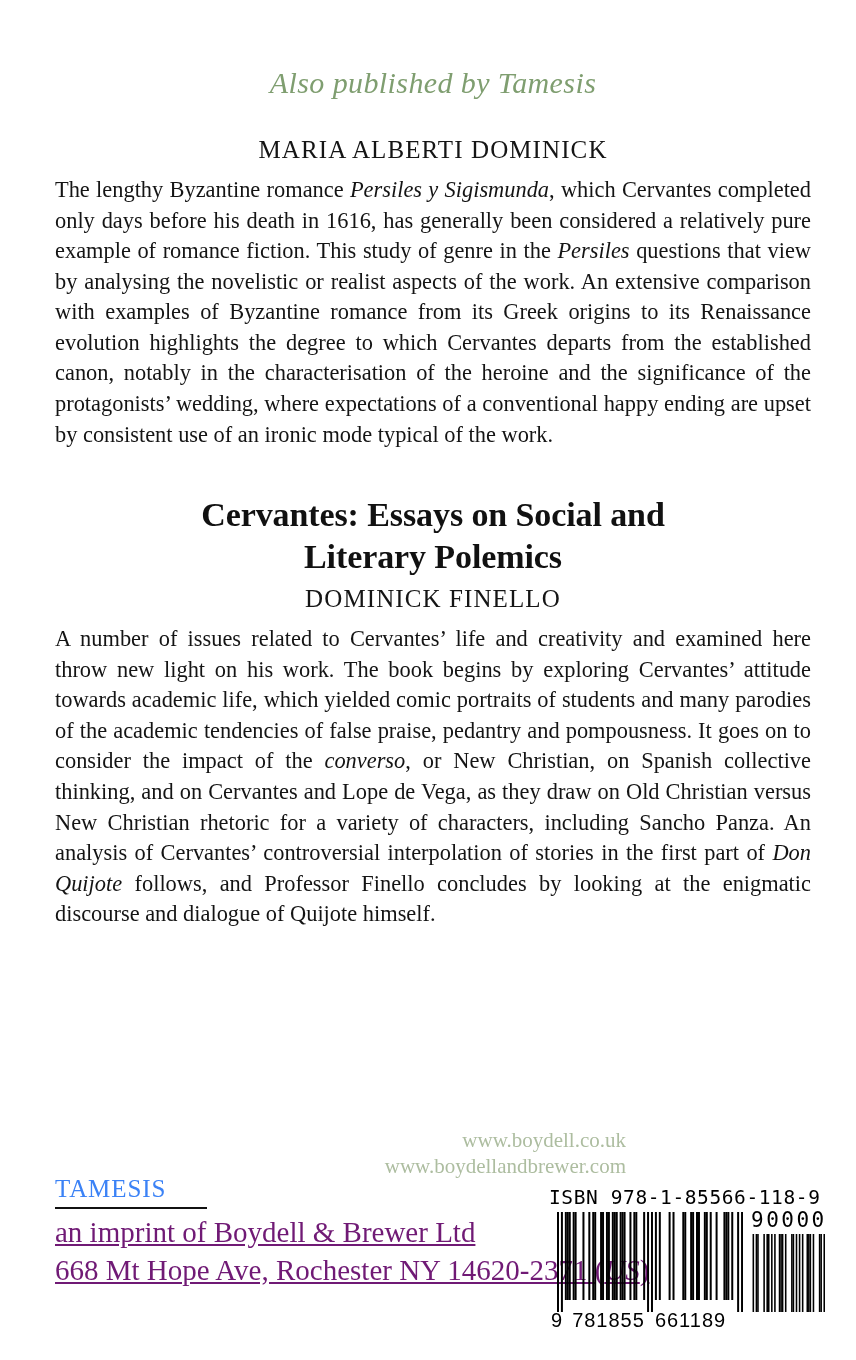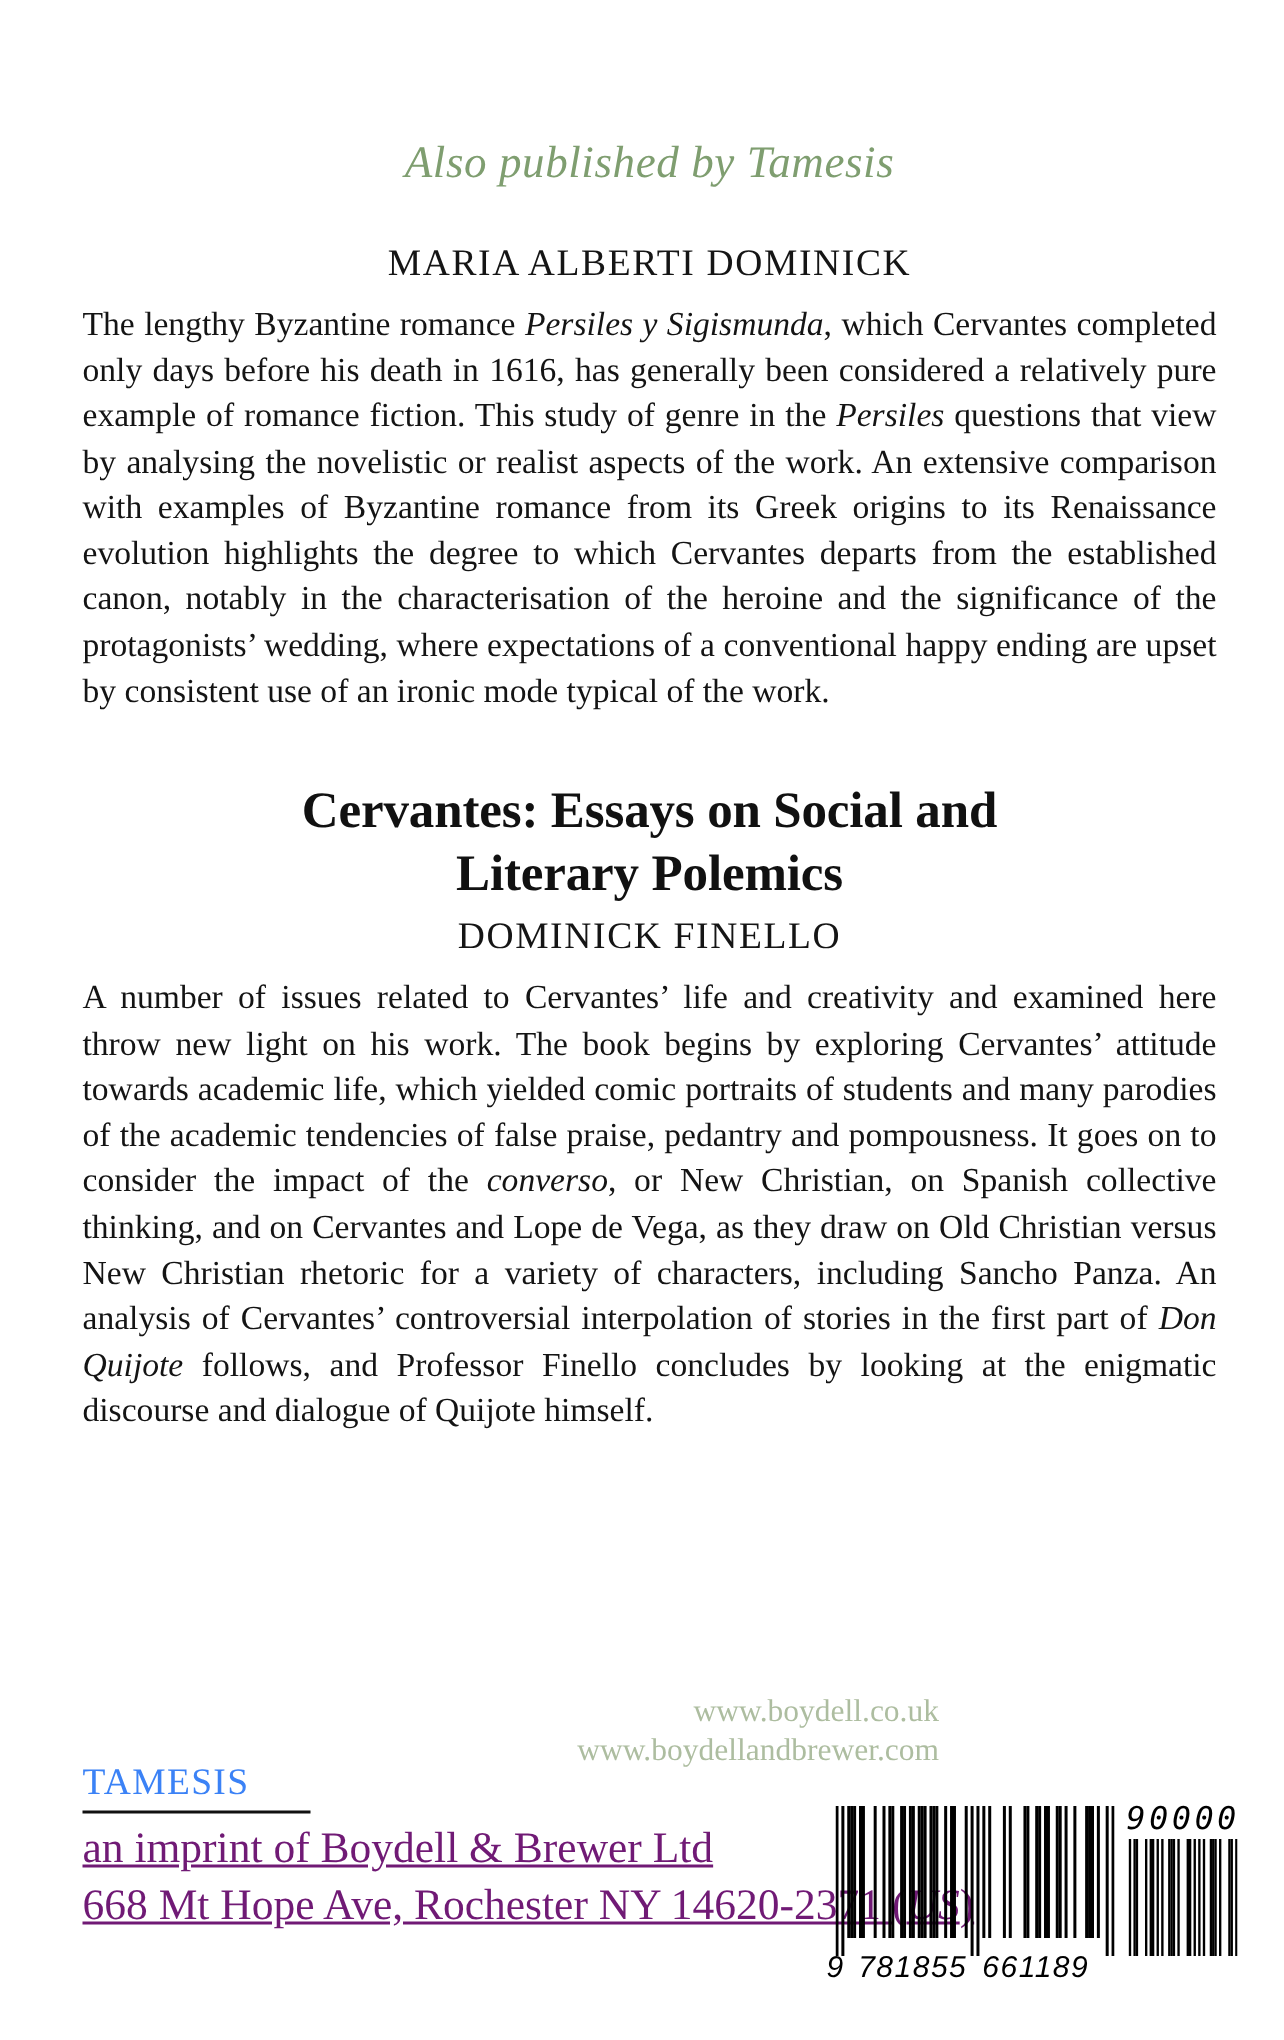--- a/index.html
+++ b/index.html
@@ -31,21 +31,21 @@
     width: 756px;
   }
 
   
   .also-published {
     text-align: center;
     font-style: italic;
     font-size: 30px;
     color: #7f9e70;
     letter-spacing: 0.4px;
-    margin-top: 92px;
+    margin-top: 66px;
     line-height: 1.1;
   }
 
   
   .book-block { margin-top: 0; }
 
   .book-title {
     text-align: center;
     font-weight: bold;
     font-size: 34.5px;
@@ -138,23 +138,22 @@
     font-family: "DejaVu Sans Mono", "Liberation Mono", monospace;
     font-size: 19.5px;
     letter-spacing: 0.6px;
     color: #000;
     white-space: nowrap;
     margin-left: 4px;
     line-height: 1;
   }
   .barcode-row {
     position: relative;
-    margin-top: 16px;
+    margin-top: 4px;
     height: 116px;
-    font-style: italic;
   }
   .ean-main {
     position: absolute;
     left: 12px; top: 0;
     height: 100px;
   }
   .ean-addon {
     position: absolute;
     left: 206px;
     top: 22px;
@@ -218,20 +217,21 @@
     </div>
 
     <div class="imprint">
       <div class="imprint-name">TAMESIS</div>
       <div class="imprint-rule"></div>
       <div class="imprint-line">an imprint of Boydell &amp; Brewer Ltd</div>
       <div class="imprint-line"><span>668 Mt Hope Ave, Rochester NY 14620-2371 (</span><i>US</i><span>)</span></div>
     </div>
 
     <div class="barcode-area">
+      <div class="isbn-text">ISBN 978-1-85566-118-9</div>
       <div class="barcode-row">
         <div class="addon-digits">90000</div>
         <svg class="ean-main" id="ean-main" width="186" height="100" viewBox="0 0 186 100">
             <rect x="0.000" y="0" width="1.997" height="100" fill="#000"></rect>
             <rect x="3.916" y="0" width="1.997" height="100" fill="#000"></rect>
             <rect x="7.832" y="0" width="1.997" height="88" fill="#000"></rect>
             <rect x="9.789" y="0" width="1.997" height="88" fill="#000"></rect>
             <rect x="11.747" y="0" width="1.997" height="88" fill="#000"></rect>
             <rect x="15.663" y="0" width="1.997" height="88" fill="#000"></rect>
             <rect x="17.621" y="0" width="1.997" height="88" fill="#000"></rect>

